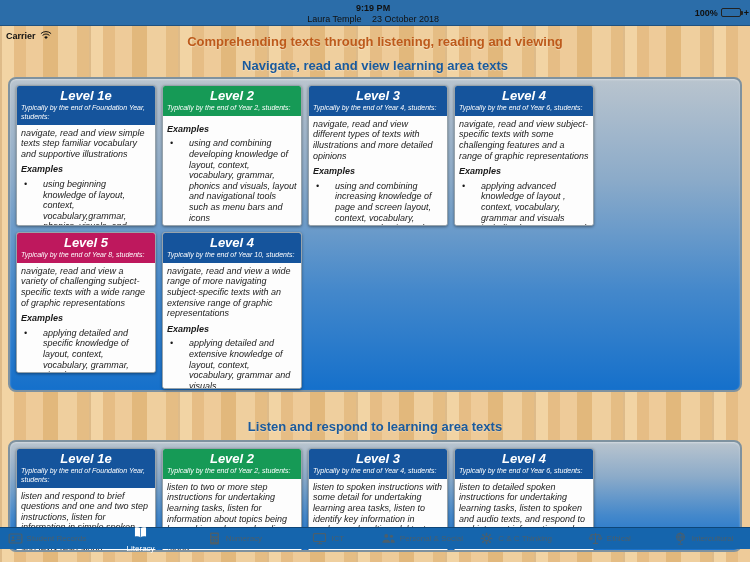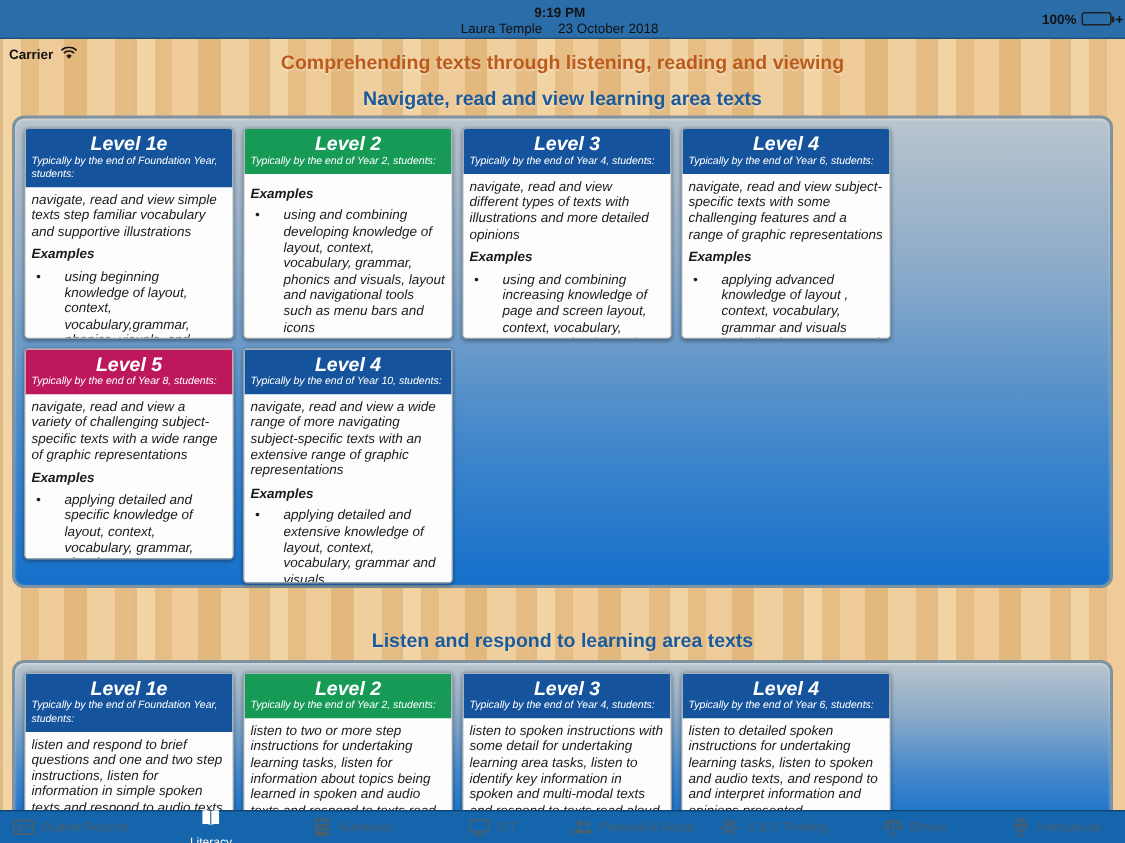--- a/index.html
+++ b/index.html
@@ -65,21 +65,21 @@
   .card-level { font-size:13px; font-weight:bold; text-align:center; }
   .card-qualifier { font-size:7px; line-height:1.25; margin-top:1px; }
   .card-body { background:#fdfdfd; padding:3px 4px; font-size:9px; line-height:1.18; color:#1a1a1a; flex:1 1 auto; }
   .examples-label { font-weight:bold; margin-top:5px; }
   .examples { list-style:none; margin-top:4px; }
   .examples li { position:relative; padding-left:22px; margin-bottom:1px; }
   .examples li::before { content:"\2022"; position:absolute; left:3px; }
 
   
   .tab-bar {
-    position:absolute; left:0; right:0; bottom:0; height:22px;
+    position:absolute; left:0; right:0; bottom:13px; height:22px;
     background:var(--tab-bar-bg,#1565ad); display:flex; align-items:center;
     border-top:1px solid rgba(0,0,0,.3);
   }
   .tab { flex:1 1 0; display:flex; align-items:center; justify-content:center; gap:4px;
     color:var(--tab-inactive,#4a5f6d); font-size:8px; height:100%; cursor:pointer; }
   .tab.active { color:var(--tab-active,#ffffff);flex-direction:column; }
   .tab-icon { display:flex; align-items:center; }
   .tab-icon svg { display:block; }
 </style>
 </head>

